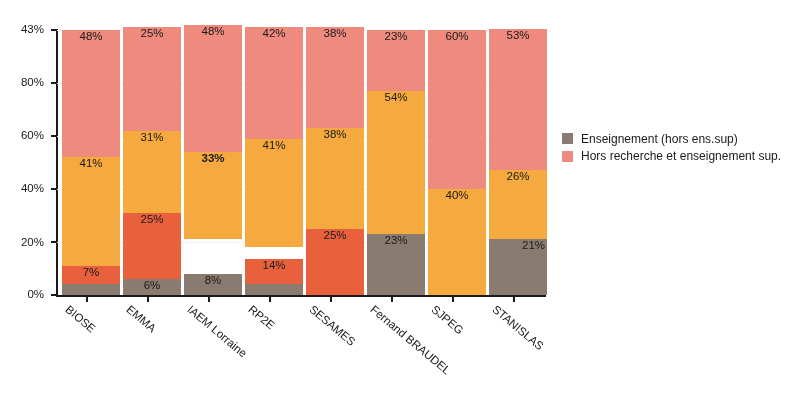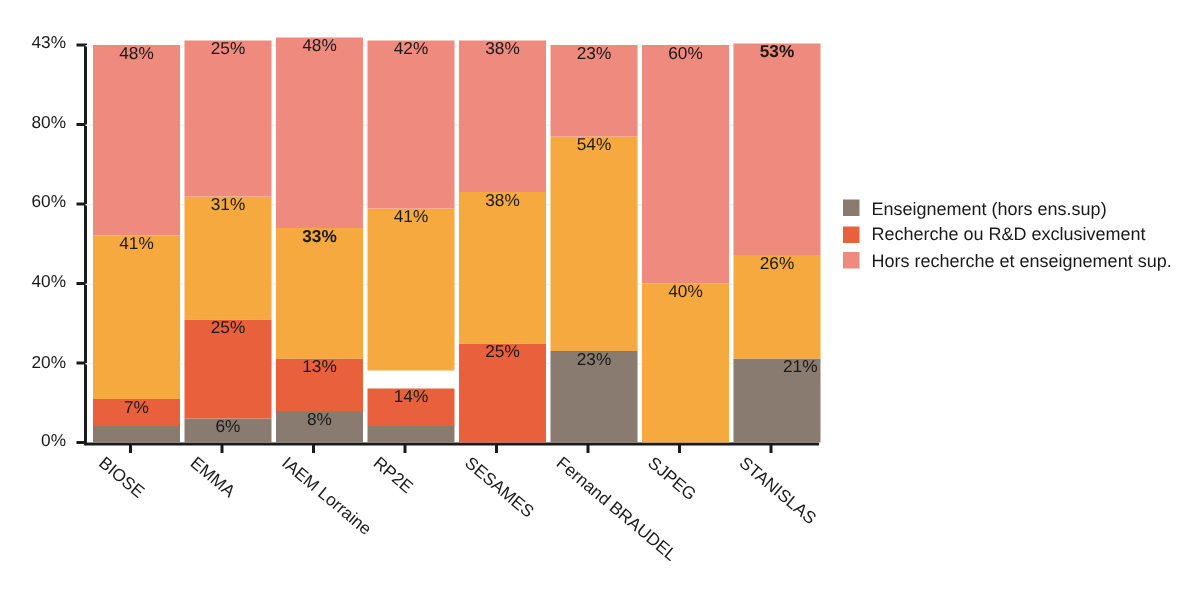--- a/index.html
+++ b/index.html
@@ -120,23 +120,20 @@
           <span>31%</span>
         </div>
         <div class="seg" style="background: rgb(238, 138, 126); height: 103.35px; bottom: 164.3px;">
           <span>25%</span>
         </div>
       </div>
       <div class="bar-col" style="left: 123px;">
         <div class="seg" style="background: rgb(138, 123, 112); height: 21.2px; bottom: 0px;">
           <span>8%</span>
         </div>
-        <div class="seg" style="background: rgb(232, 96, 60); height: 34.45px; bottom: 21.2px;">
-          <span>13%</span>
-        </div>
         <div class="seg" style="background: rgb(245, 169, 63); height: 87.45px; bottom: 55.65px; font-weight: bold;">
           <span>33%</span>
         </div>
         <div class="seg" style="background: rgb(238, 138, 126); height: 127.2px; bottom: 143.1px;">
           <span>48%</span>
         </div>
       </div>
       <div class="bar-col" style="left: 184px;">
         <div class="seg" style="background: rgb(138, 123, 112); height: 10.6px; bottom: 0px;"></div>
         <div class="seg" style="background: rgb(232, 96, 60); height: 25px; bottom: 10.6px;">
@@ -179,21 +176,21 @@
           <span>60%</span>
         </div>
       </div>
       <div class="bar-col" style="left: 428px;">
         <div class="seg" style="background: rgb(138, 123, 112); height: 55.65px; bottom: 0px; padding-left: 31px;">
           <span>21%</span>
         </div>
         <div class="seg" style="background: rgb(245, 169, 63); height: 68.9px; bottom: 55.65px;">
           <span>26%</span>
         </div>
-        <div class="seg" style="background: rgb(238, 138, 126); height: 141px; bottom: 124.55px; font-weight: bold;">
+        <div class="seg" style="background: rgb(238, 138, 126); height: 141px; bottom: 124.55px;">
           <span>53%</span>
         </div>
       </div>
     </div>
 
   <div id="x-axis-ticks">
       <div class="xtick-mark" style="left: 86.25px;"></div>
       <div class="xlabel" style="left: 71px;">BIOSE</div>
       <div class="xtick-mark" style="left: 147.25px;"></div>
       <div class="xlabel" style="left: 132px;">EMMA</div>
@@ -210,22 +207,18 @@
       <div class="xtick-mark" style="left: 513.25px;"></div>
       <div class="xlabel" style="left: 498px;">STANISLAS</div>
     </div>
 
   <div class="legend" id="legend">
       <div class="legend-row">
         <div class="legend-swatch" style="background: rgb(138, 123, 112);"></div>
         <div class="legend-label">Enseignement (hors ens.sup)</div>
       </div>
       <div class="legend-row">
-        <div class="legend-swatch" style="background: rgb(232, 96, 60);"></div>
-        <div class="legend-label">Recherche ou R&amp;D exclusivement</div>
-      </div>
-      <div class="legend-row">
         <div class="legend-swatch" style="background: rgb(238, 138, 126);"></div>
         <div class="legend-label">Hors recherche et enseignement sup.</div>
       </div>
     </div>
 
 </div>
 
 </body></html>

